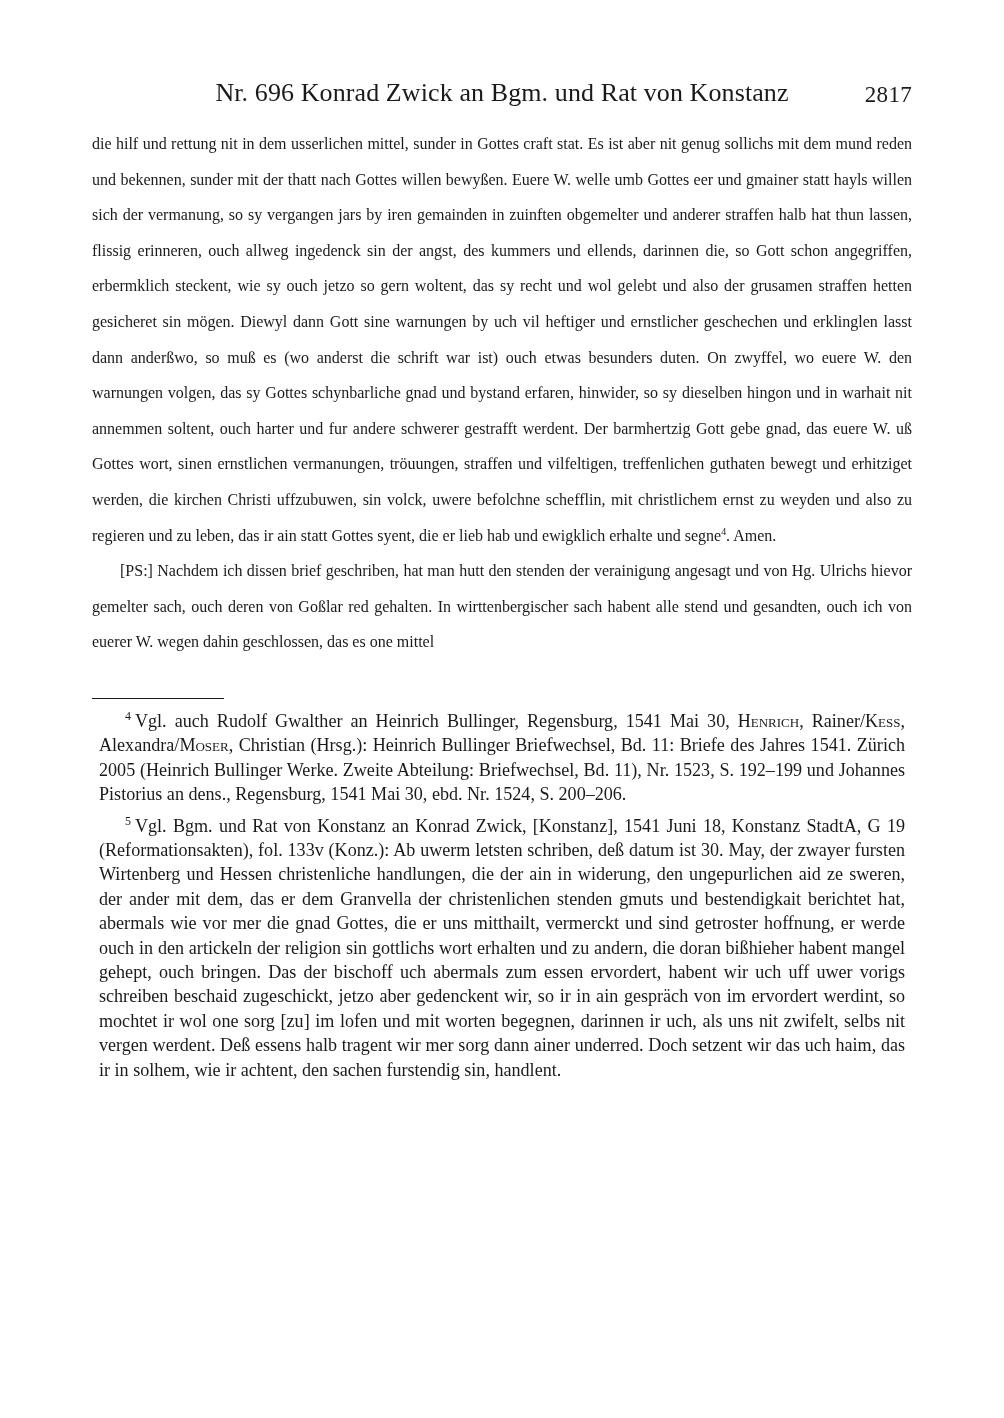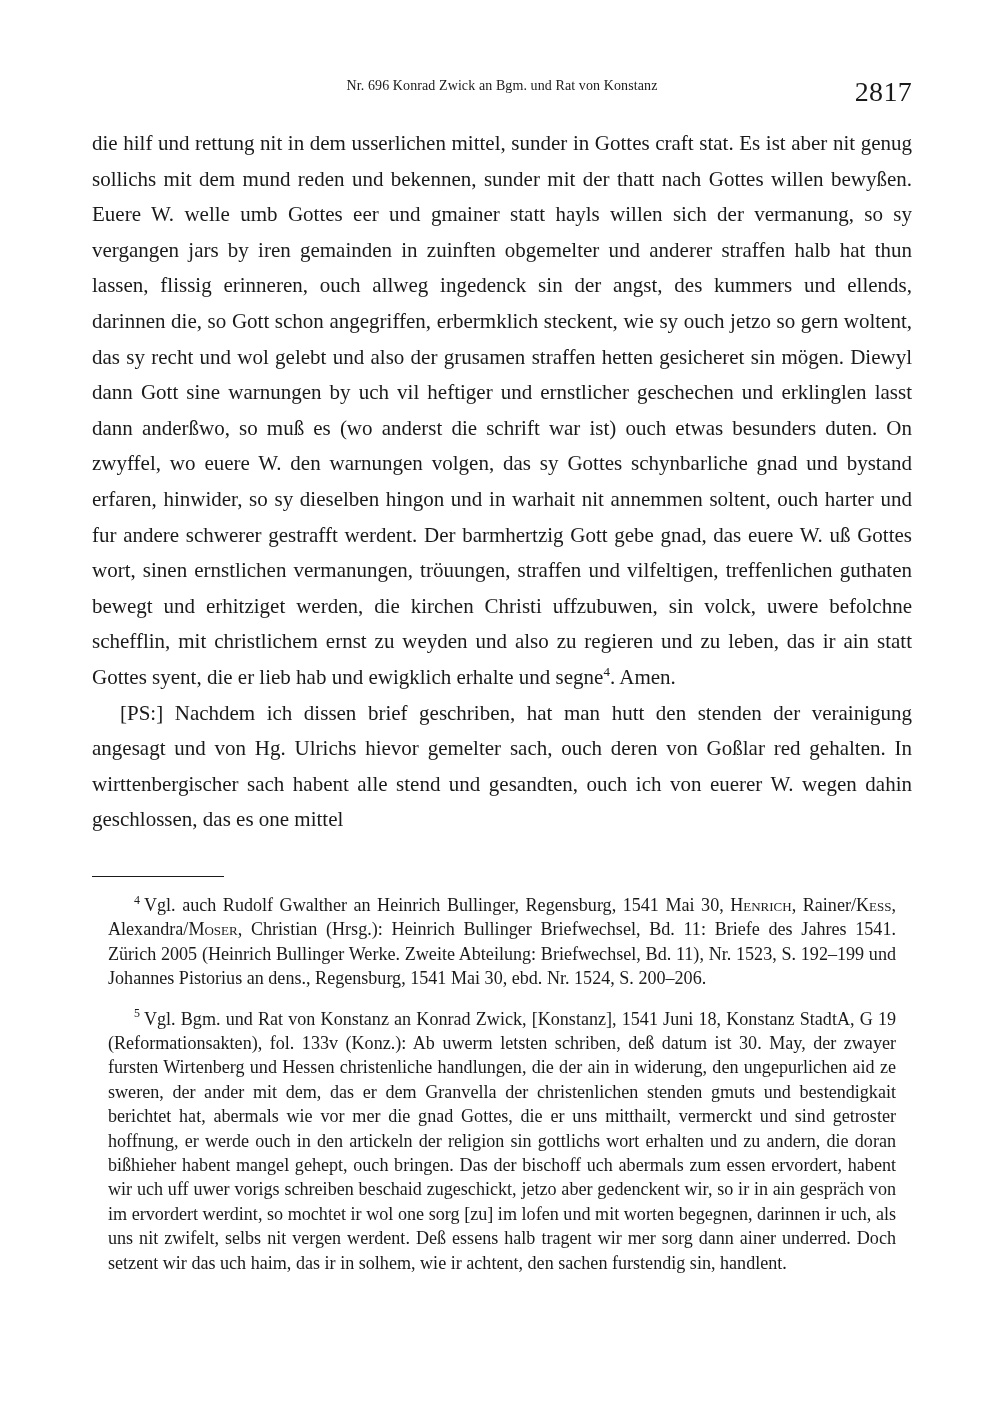--- a/index.html
+++ b/index.html
@@ -25,33 +25,33 @@
   }
   .running-head {
     display: flex;
     align-items: baseline;
     justify-content: center;
     position: relative;
     height: 30px;
     margin-bottom: 18px;
   }
   .running-head .rh-title {
-    font-size: 14px;
+    font-size: 26px;
     letter-spacing: 0.1px;
     white-space: nowrap;
   }
   .running-head .rh-page {
     position: absolute;
     right: 0;
     bottom: 0;
-    font-size: 28px;
+    font-size: 23px;
     letter-spacing: 0.3px;
   }
   .body-text {
-    font-size: 21px;
+    font-size: 16px;
     line-height: 35.6px;
     text-align: justify;
     text-justify: inter-word;
     hyphens: none;
   }
   .body-text p {
     margin: 0;
   }
   .body-text p.indent {
     text-indent: 28px;
@@ -67,21 +67,21 @@
     height: 0;
     border-top: 1px solid #1a1a1a;
     margin: 38px 0 10px 0;
   }
   .footnotes {
     font-size: 18.1px;
     line-height: 24.4px;
     text-align: justify;
   }
   .footnotes p {
-    margin: 16px;
+    margin: 7px;
   }
   .fn-marker {
     font-size: 0.66em;
     vertical-align: super;
     line-height: 0;
     margin-right: 4px;
   }
   .fn-indent {
     display: inline-block;
     width: 26px;

